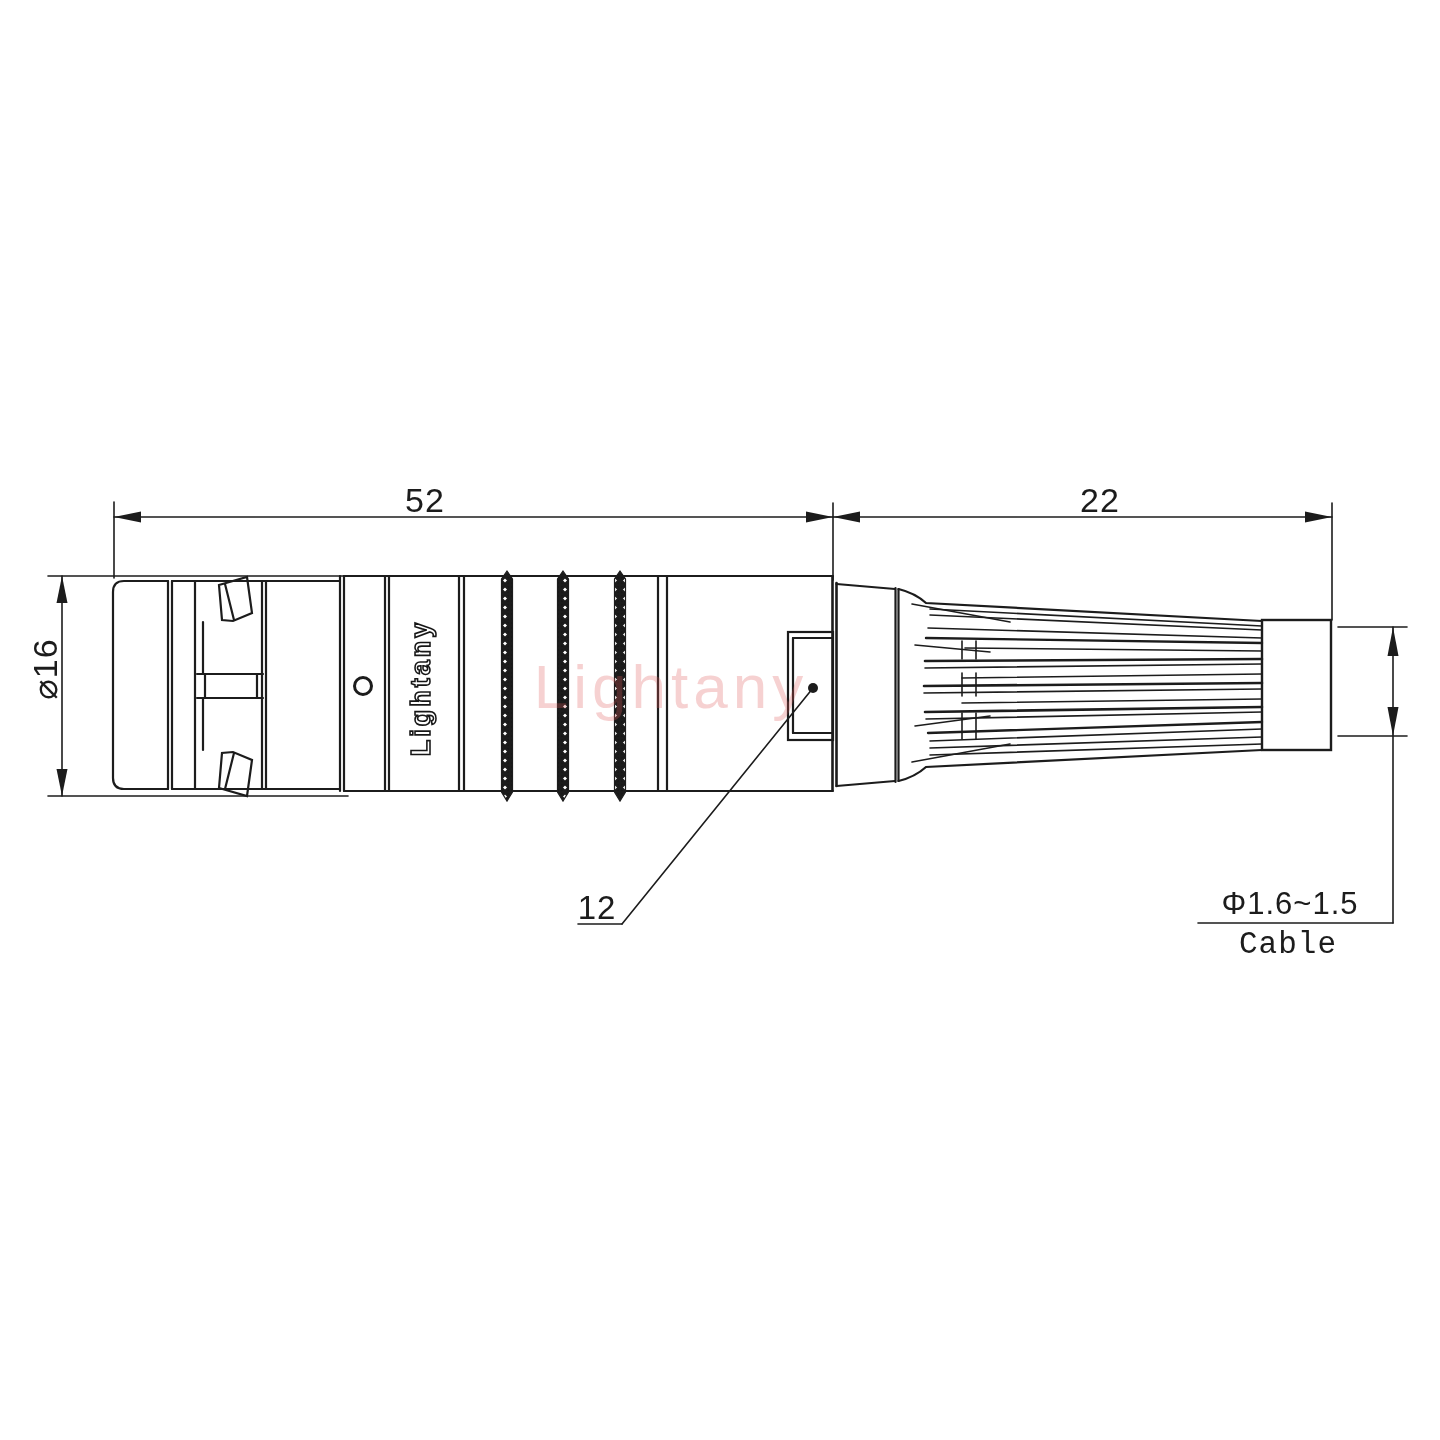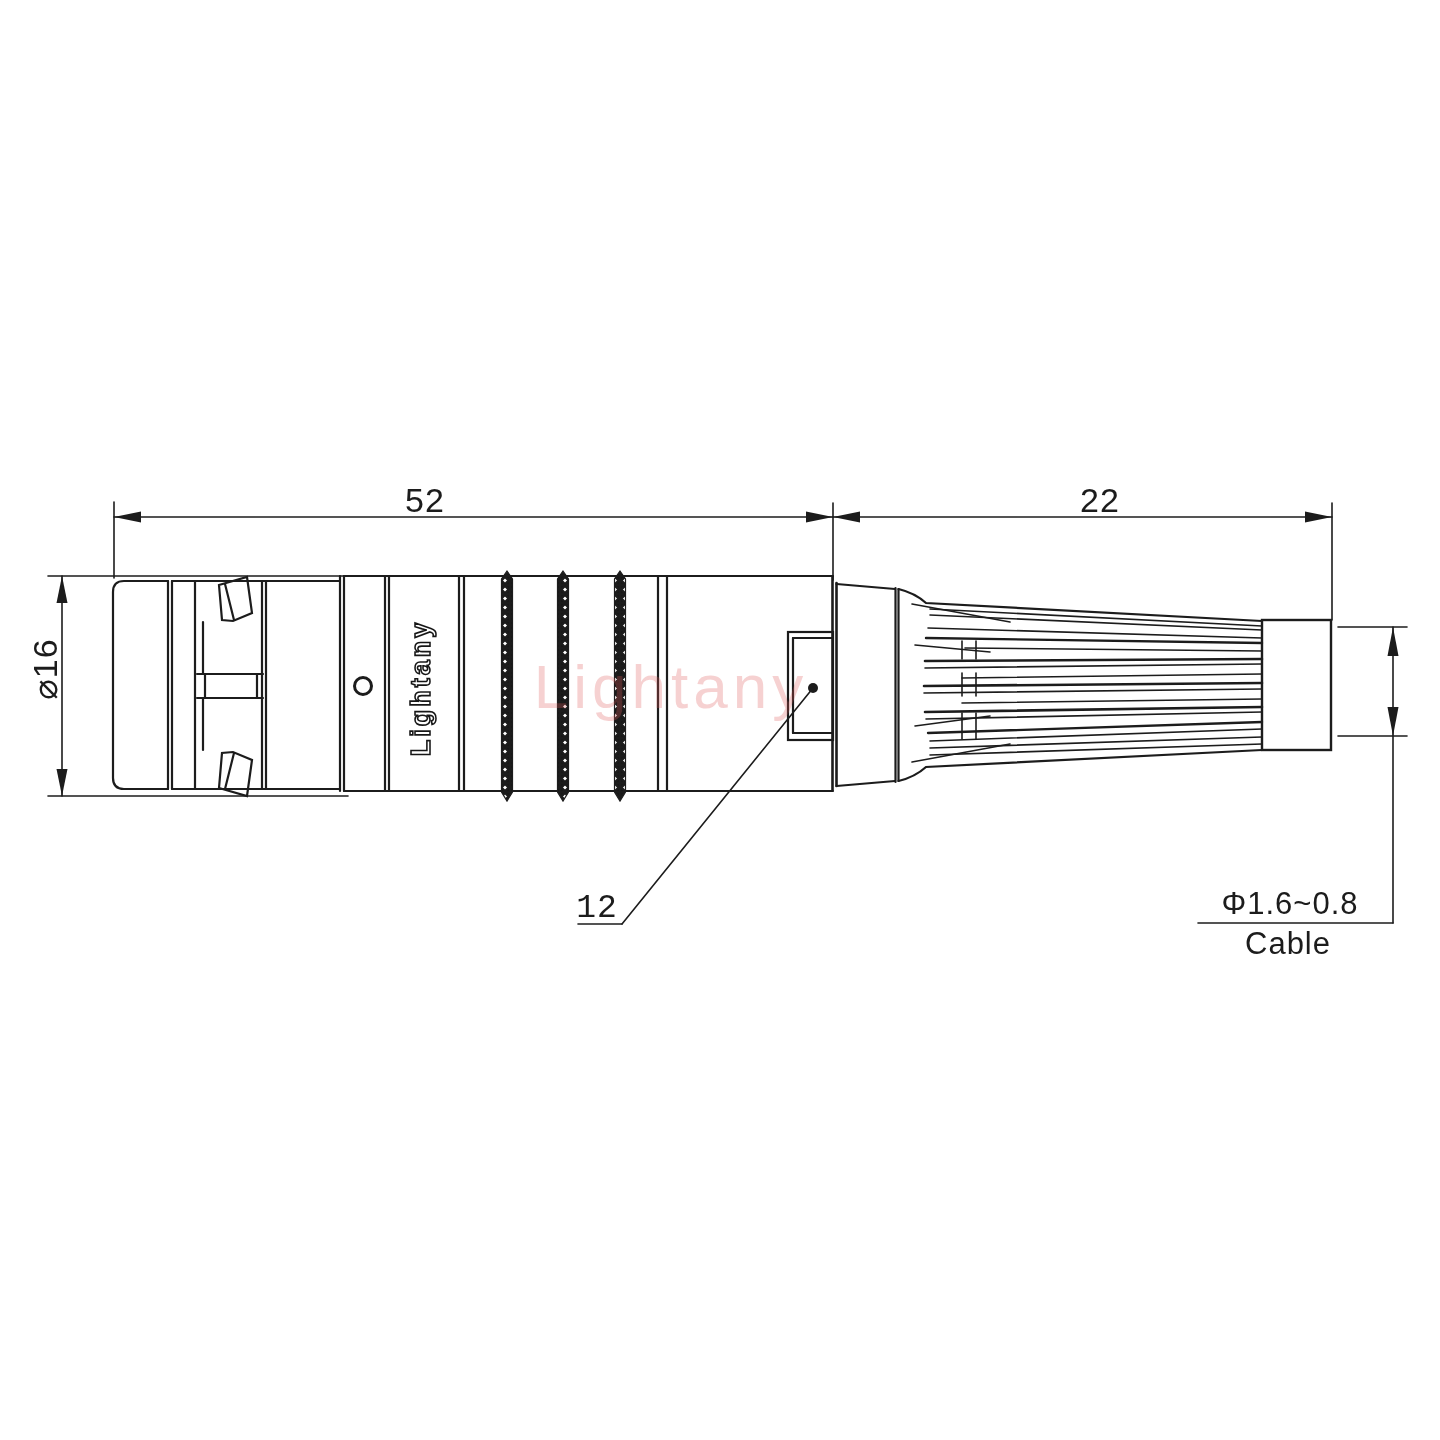--- a/index.html
+++ b/index.html
@@ -178,22 +178,22 @@
       </g>
     </g>
   </svg>
 
   <div class="dim-label" style="left:417px;top:500px;margin-left:8px;">52</div>
 
   <div class="dim-label" style="left:1100px;top:500px;">22</div>
 
   <div class="dim-label rot" style="left:45px;top:669px;">⌀16</div>
 
-  <div class="dim-label" style="left:597px;top:908px;font-size:33px;font-family:Liberation Mono, monospace;">12</div>
+  <div class="dim-label" style="left:597px;top:908px;font-size:33px;">12</div>
 
-  <div class="dim-label small" style="left:1290px;top:904px;">Φ1.6~0.8</div>
+  <div class="dim-label small" style="left:1290px;top:904px;">Φ1.6~1.5</div>
 
-  <div class="dim-label small" style="left:1288px;top:944px;">Cable</div>
+  <div class="dim-label small" style="left:1288px;top:944px;font-family:Liberation Mono, monospace;">Cable</div>
 
   <div class="body-brand">Lightany</div>
 
   <div class="watermark">Lightany</div>
 </div>
 
 </body></html>

